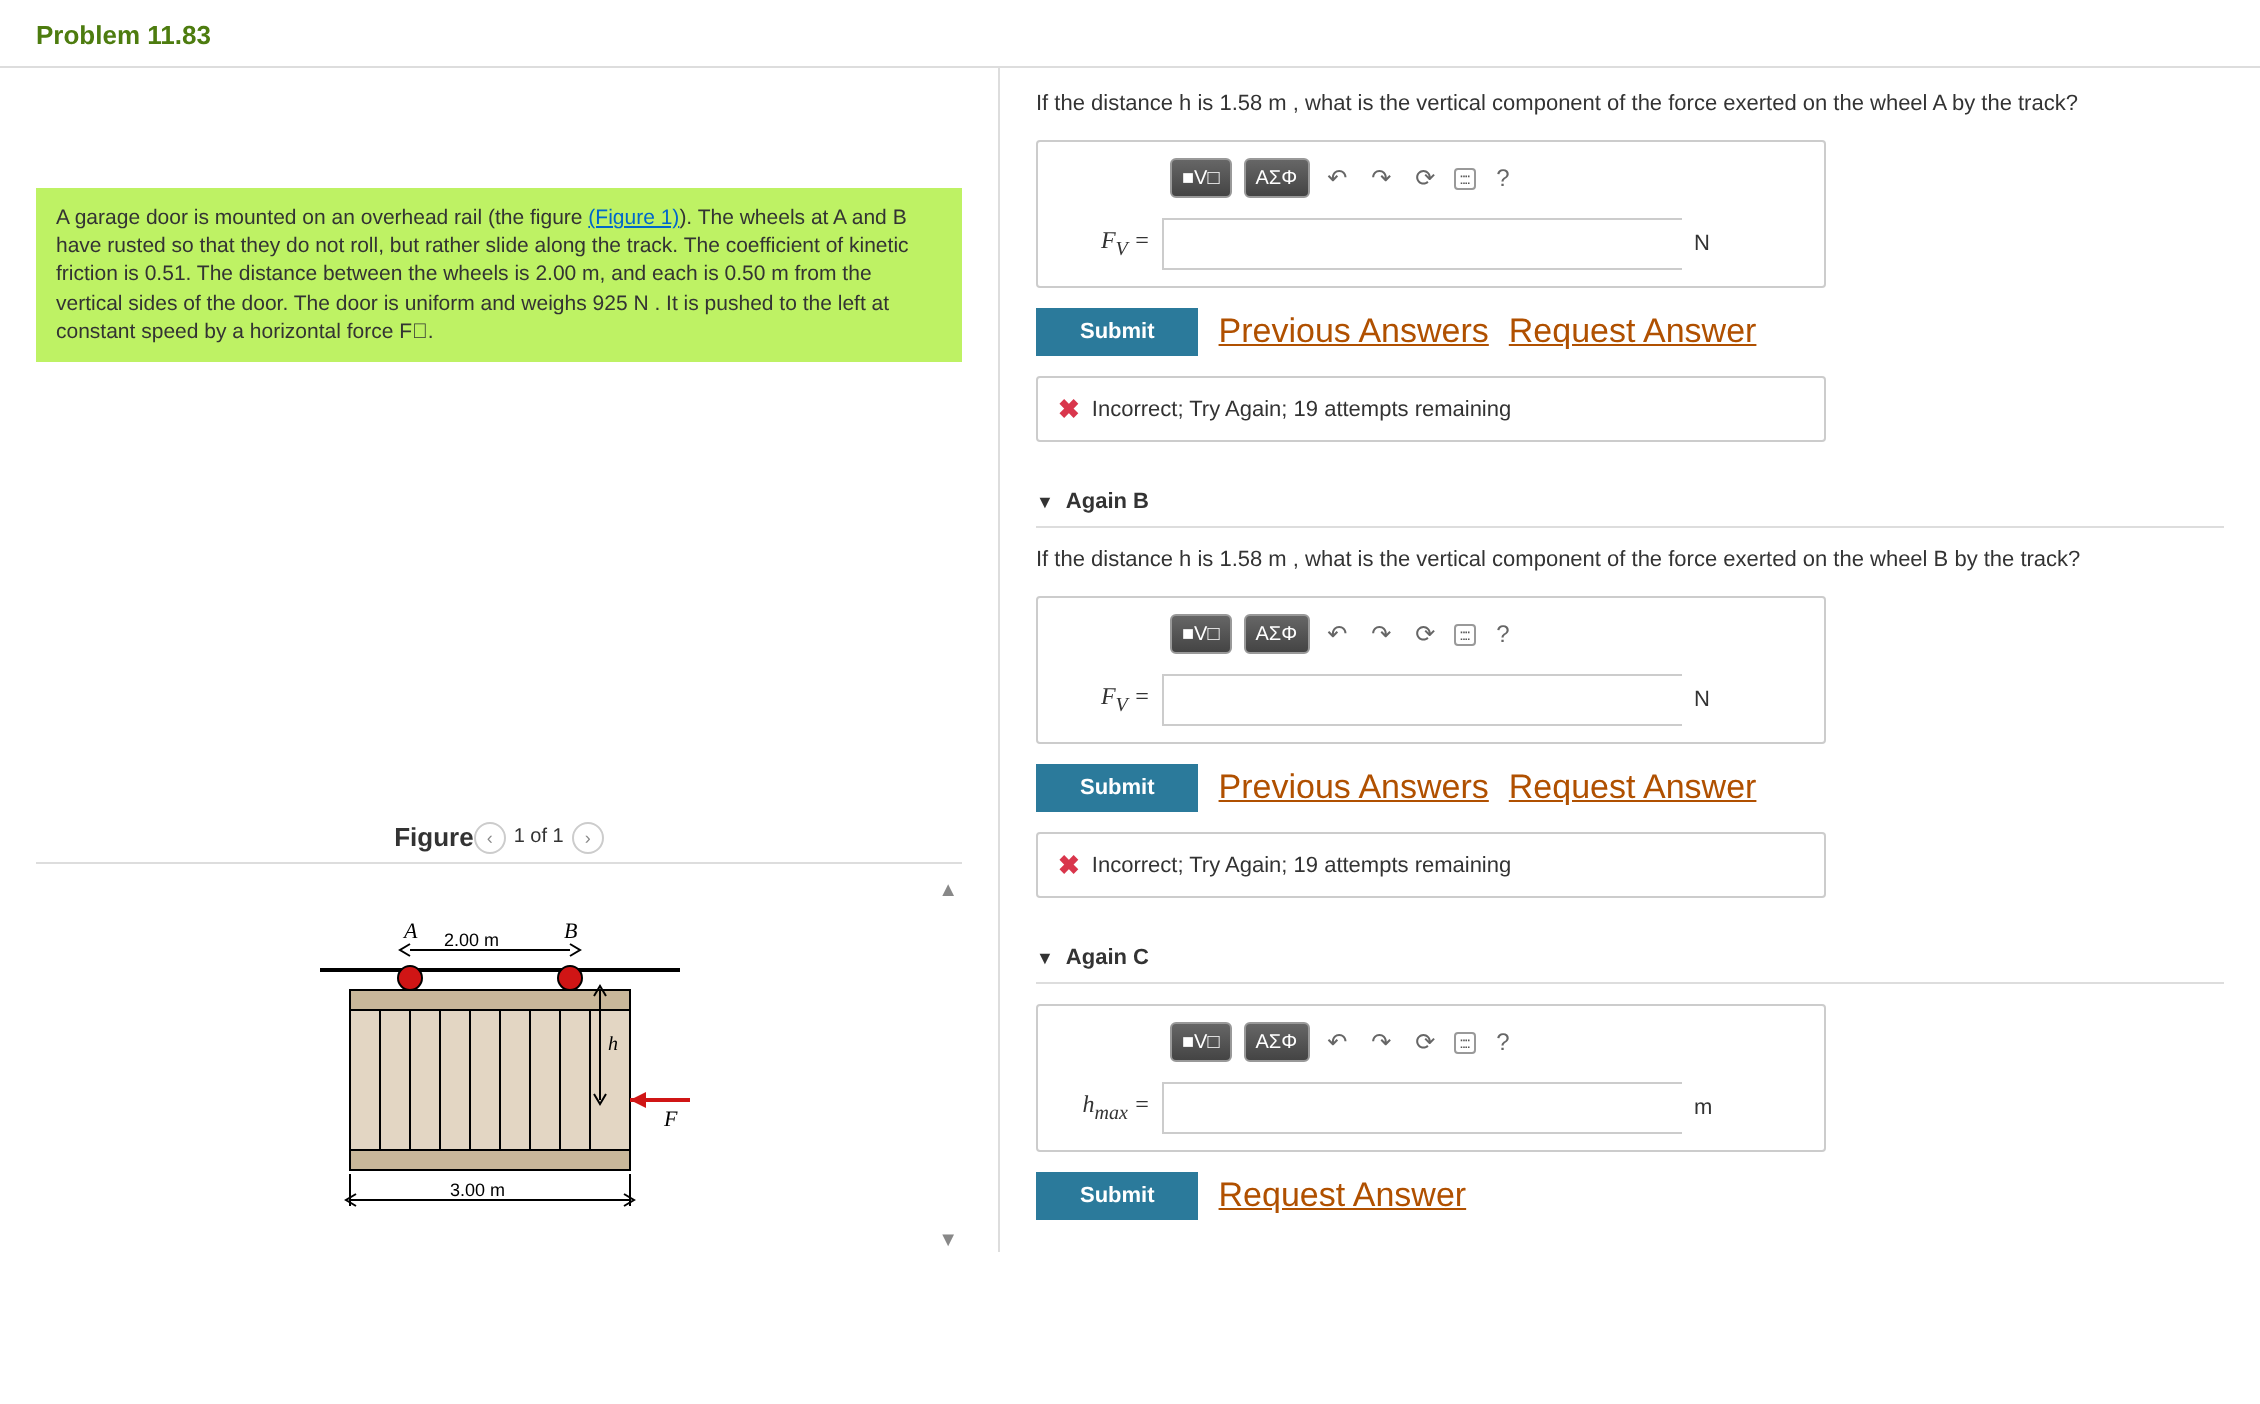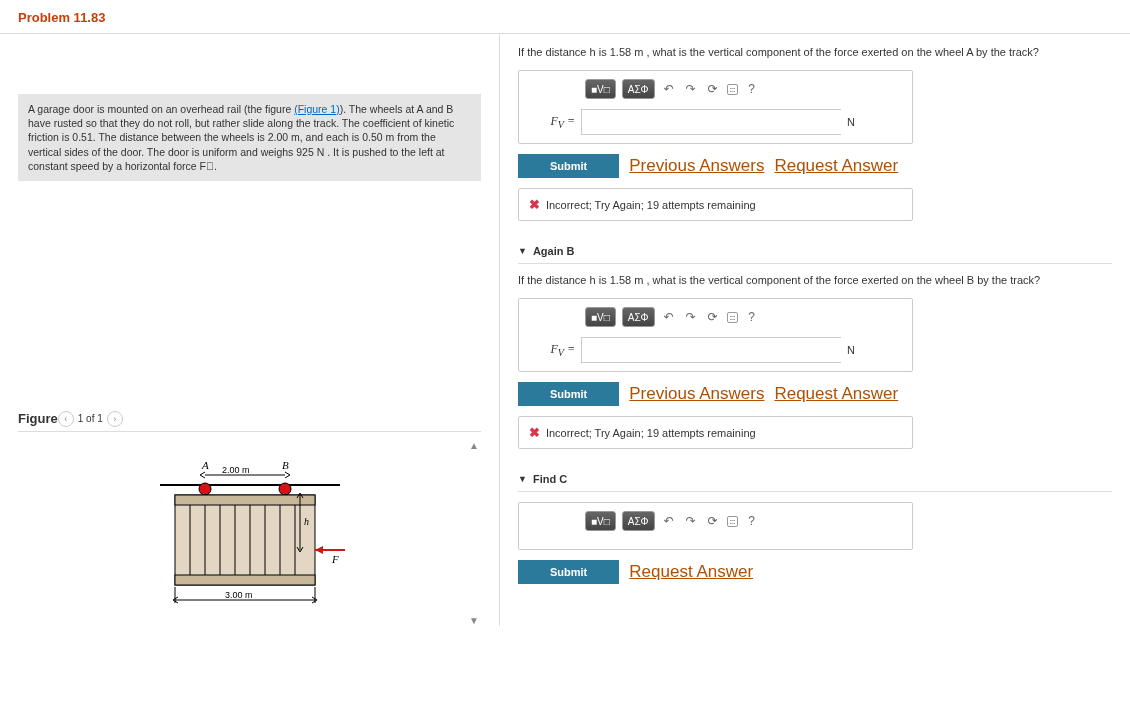--- a/index.html
+++ b/index.html
@@ -1,42 +1,42 @@
 <!DOCTYPE html>
 <html><head>
 <meta charset="utf-8">
 <style>
   * { box-sizing: border-box; margin: 0; padding: 0; }
   body { font-family: Arial, Helvetica, sans-serif; font-size: 11px; color: #333; background: #fff; width: 1130px; }
   .header { padding: 10px 18px 8px; border-bottom: 1px solid #ddd; }
-  .title { font-size: 13px; font-weight: bold; color: #c2410c; }
+  .title { font-size: 13px; font-weight: bold; color: #4d7c0f; }
   .main { display: flex; }
   .left-col { width: 500px; border-right: 1px solid #ddd; padding: 0; }
   .right-col { flex: 1; padding: 10px 18px; }
-  .problem-box { background: #e5e5e5; padding: 8px 10px; margin: 60px 18px 10px 18px; font-size: 10.5px; line-height: 1.35; }
+  .problem-box { background: #bef264; padding: 8px 10px; margin: 60px 18px 10px 18px; font-size: 10.5px; line-height: 1.35; }
   .problem-box a { color: #0066cc; text-decoration: underline; }
   .figure-section { margin-top: 230px; padding: 0 18px; }
-  .figure-header { display: flex; justify-content: flex-start; align-items: center; border-bottom: 1px solid #ddd; padding-bottom: 4px; margin-bottom: 8px; }
+  .figure-header { display: flex; justify-content: center; align-items: center; border-bottom: 1px solid #ddd; padding-bottom: 4px; margin-bottom: 8px; }
   .figure-title { font-size: 13px; font-weight: bold; }
   .nav-controls { display: flex; align-items: center; gap: 4px; font-size: 10px; }
   .nav-btn { width: 16px; height: 16px; border: 1px solid #ccc; border-radius: 50%; display: flex; align-items: center; justify-content: center; font-size: 9px; color: #888; background: #fff; cursor: pointer; }
   .figure-img { display: flex; justify-content: center; padding: 4px 0 0 0; }
   .scroll-arrow { display:flex; justify-content:flex-end; padding-right:2px; }
   .scroll-arrow span { font-size:10px; color:#888; }
   .question { font-size: 11px; margin-bottom: 12px; margin-top:2px; }
   .answer-box { border: 1px solid #ccc; padding: 8px 10px; width: 395px; border-radius: 2px; }
   .toolbar { display: flex; align-items: center; gap: 6px; margin-bottom: 10px; padding-left: 56px; }
   .tool-btn { border: 1px solid #999; border-radius: 3px; padding: 2px 5px; font-size: 10px; background: linear-gradient(#666,#444); color: #fff; height: 20px; display: flex; align-items: center; }
   .tool-icon { width: 16px; height: 16px; display: flex; align-items: center; justify-content: center; color: #666; font-size: 12px; cursor: pointer; }
   .input-row { display: flex; align-items: center; gap: 6px; }
   .var-label { font-style: italic; font-family: 'Times New Roman', serif; font-size: 12px; width: 46px; text-align: right; }
   .answer-input { border: none; border-left:1px solid #ccc; border-top:1px solid #ccc; border-bottom:1px solid #ccc; height: 26px; width: 260px; padding: 2px 4px; font-size: 11px; }
   .unit { font-size: 11px; width: 18px; }
   .submit-row { margin-top: 10px; display: flex; align-items: center; gap: 10px; }
-  .submit-btn { background: #2b7a9b; color: #fff; border: none; padding: 6px 32px; font-size: 11px; font-weight: bold; cursor: pointer; }
+  .submit-btn { background: #2b7a9b; color: #fff; border: none; padding: 6px 22px; font-size: 11px; font-weight: bold; cursor: pointer; }
   .link { color: #b05000; text-decoration: underline; font-size: 17px; cursor: pointer; }
   .feedback-box { border: 1px solid #ccc; padding: 8px 10px; width: 395px; margin-top: 10px; display: flex; align-items: center; gap: 6px; border-radius:2px; }
   .x-icon { color: #d9364c; font-weight: bold; font-size: 13px; }
   .feedback-text { font-size: 11px; font-weight: normal; }
   .part-header { display: flex; align-items: center; gap: 6px; margin: 24px 0 6px 0; font-size: 11px; font-weight: bold; }
   .caret { font-size: 9px; }
   .part-divider { border-top: 1px solid #ddd; margin-top: 3px; margin-bottom: 10px; }
   .feedback-link { margin-top: 18px; }
   .keyboard-icon { font-size:8px; letter-spacing:-1px; border:1px solid #999; padding:0 2px; border-radius:2px; color:#555; }
 </style>
@@ -173,33 +173,38 @@
       <span class="link">Previous Answers</span>
       <span class="link">Request Answer</span>
     </div>
     <div class="feedback-box">
       <span class="x-icon">✖</span>
       <span class="feedback-text">Incorrect; Try Again; 19 attempts remaining</span>
     </div>
 
     <div class="part-header">
       <span class="caret">▼</span>
-      <span>Find C</span>
+      <span>Again C</span>
     </div>
     <div class="part-divider"></div>
     <div class="answer-box">
       <div class="toolbar">
         <span class="tool-btn">■<span>V□</span></span>
         <span class="tool-btn">ΑΣΦ</span>
         <span class="tool-icon">↶</span>
         <span class="tool-icon">↷</span>
         <span class="tool-icon">⟳</span>
         <span class="keyboard-icon">::::</span>
         <span class="tool-icon">?</span>
       </div>
+      <div class="input-row">
+        <span class="var-label"><i>h<sub>max</sub></i> =</span>
+        <input class="answer-input" type="text" style="">
+        <span class="unit">m</span>
+      </div>
     </div>
     <div class="submit-row">
       <button class="submit-btn">Submit</button>
       <span class="link">Request Answer</span>
     </div>
 
 
   </div>
 </div>
 

